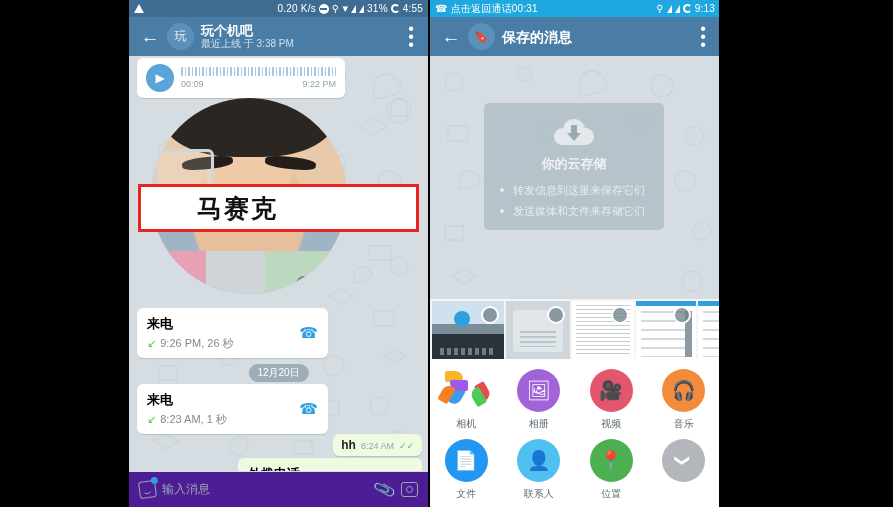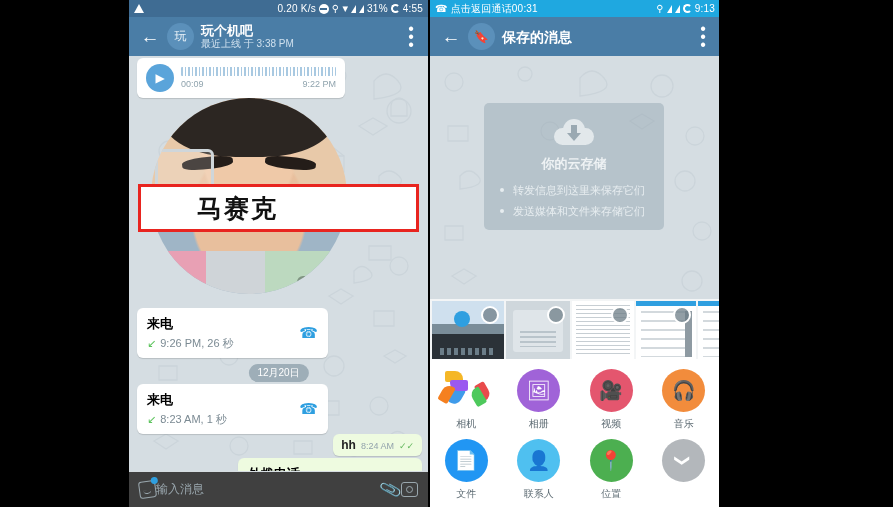--- a/index.html
+++ b/index.html
@@ -100,22 +100,22 @@
     background:rgba(125,145,158,.62); color:#fff; font-size:10px;
     padding:2px 9px; border-radius:9px; }
 
   .smallbub { position:absolute; display:flex; align-items:baseline; gap:5px;
     border-radius:6px; padding:4px 8px; box-shadow:0 1px 1px rgba(0,0,0,.14); }
   .smallbub .txt { font-size:12px; font-weight:bold; color:#222; }
   .smallbub .tm  { font-size:9px; color:#93a3ac; }
   .smallbub .tick{ font-size:9px; color:#63b75d; }
 
   
-  .inputbar { height:36px; background:#404040; border-top:1px solid #d6dde1;
-    display:flex; align-items:center; padding:0 10px; gap:0; }
+  .inputbar { height:36px; background:#4c1d95; border-top:1px solid #d6dde1;
+    display:flex; align-items:center; padding:0 10px; gap:6px; }
   .smiley { width:17px;height:17px;border:1.5px solid #9aa7ae;border-radius:3px;
     position:relative; flex:none; transform:rotate(-8deg); }
   .smiley:before{content:"";position:absolute;right:-4px;top:-4px;width:7px;height:7px;border-radius:50%;background:#2f9fe0;}
   .smiley:after{content:"";position:absolute;left:3px;top:8px;width:8px;height:3px;border-bottom:1.5px solid #9aa7ae;border-radius:0 0 8px 8px;}
   .ph-text { flex:1; font-size:12px; color:#9aa7ae; }
   .clip { font-size:16px; color:#9aa7ae; transform:rotate(-20deg); }
   .camera { width:17px;height:15px;border:1.6px solid #9aa7ae;border-radius:3px;
     display:flex;align-items:center;justify-content:center; }
   .camera i { width:7px;height:7px;border:1.6px solid #9aa7ae;border-radius:50%; display:block;}
 

